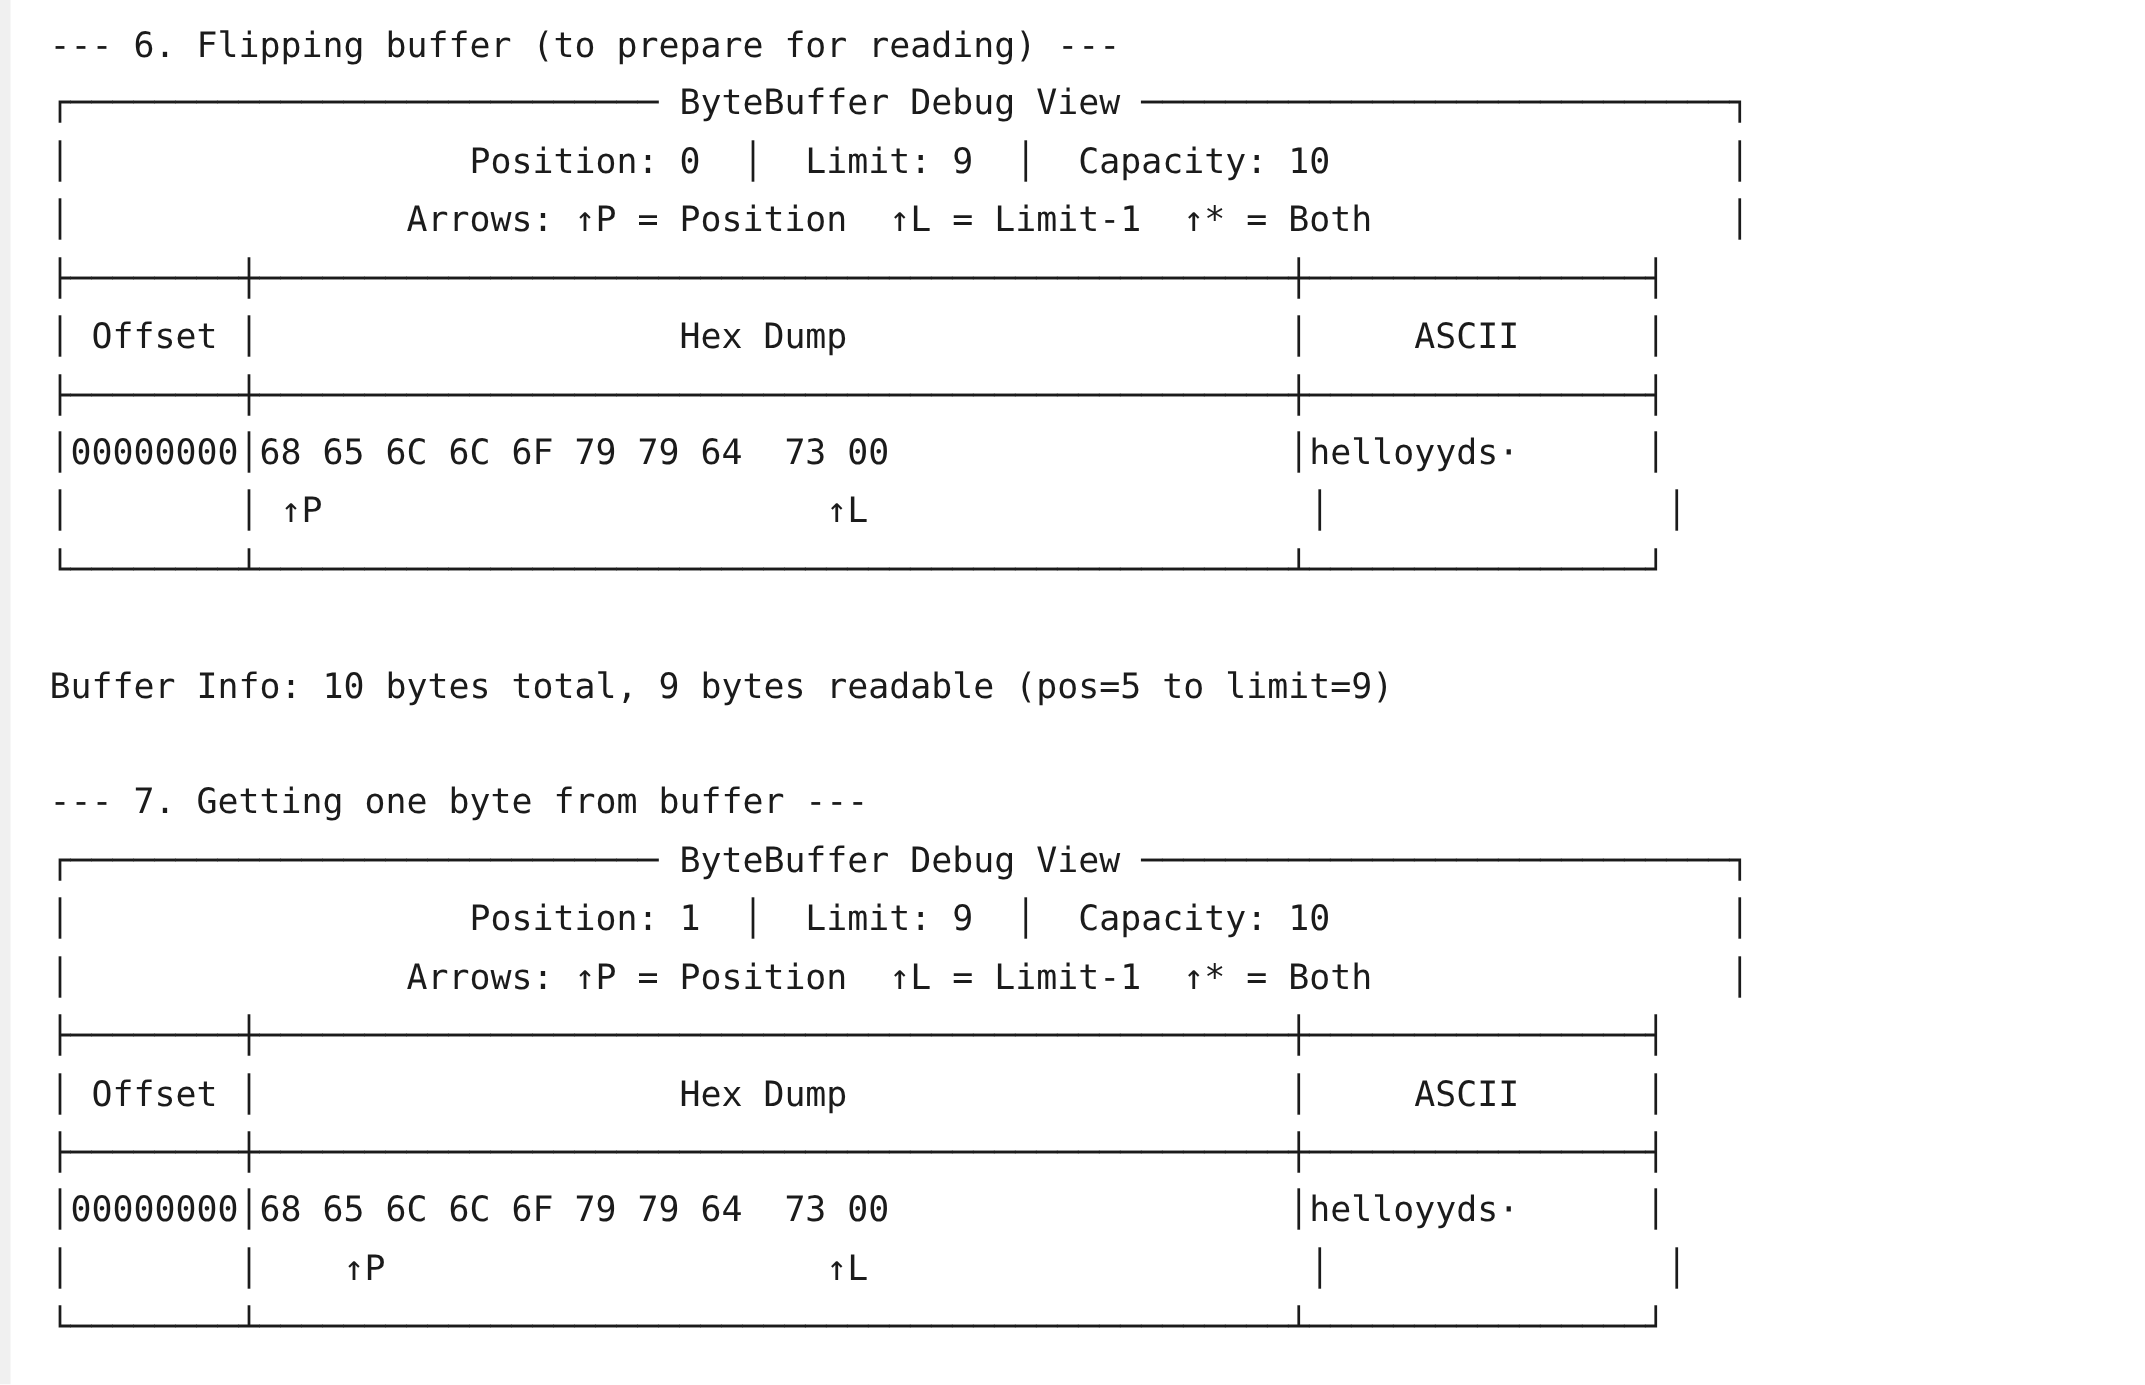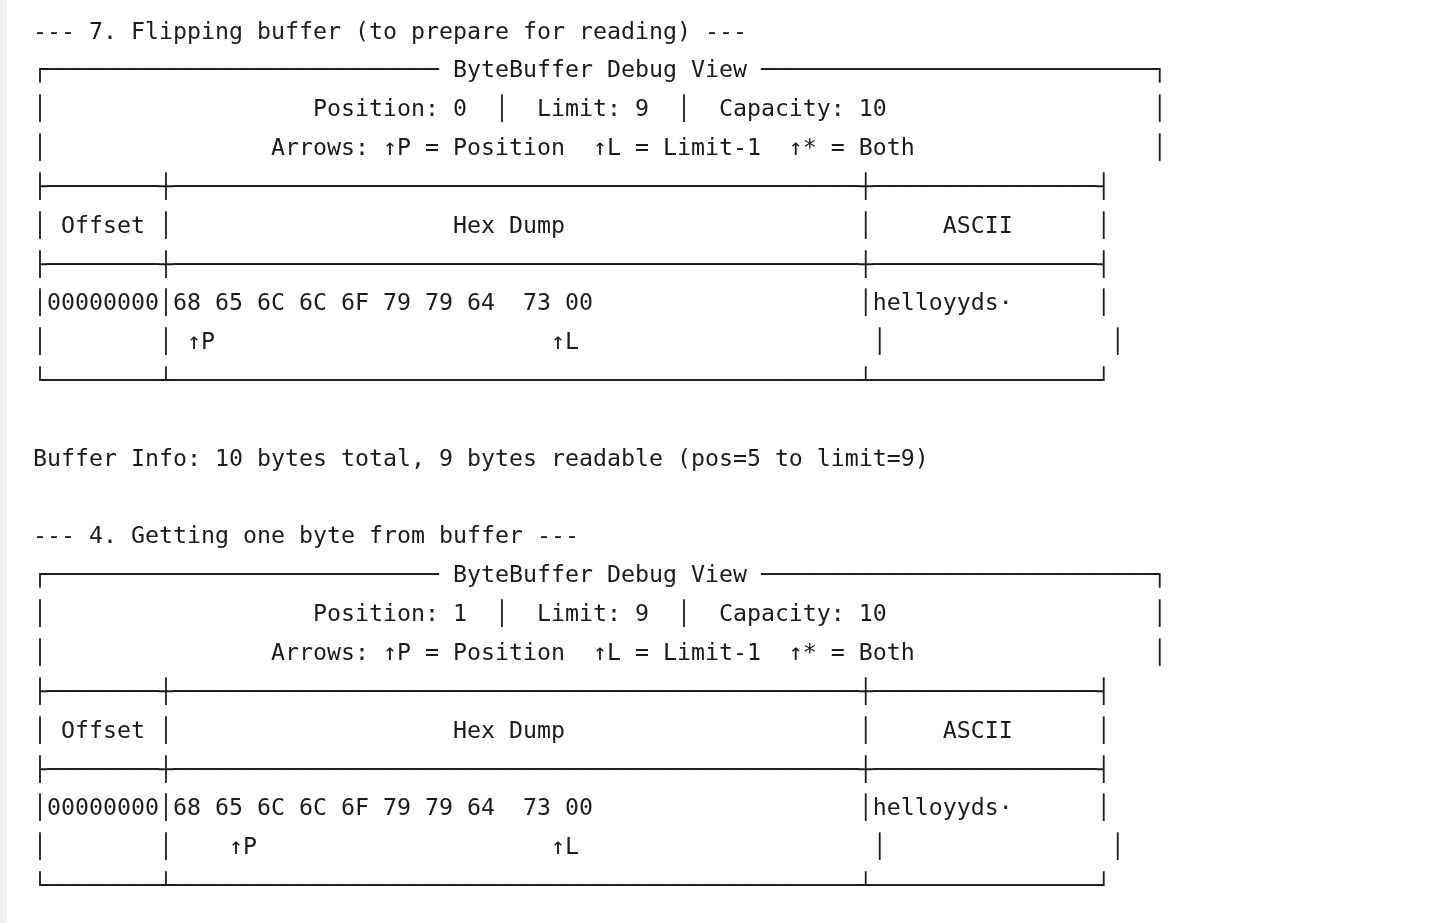--- a/index.html
+++ b/index.html
@@ -42,32 +42,32 @@
   .gap {
     margin-top: 38.85px;
   }
 </style>
 </head>
 <body>
 
 <div class="screen">
   <div class="gutter"></div>
   <div class="terminal">
-    <pre>--- 7. Flipping buffer (to prepare for reading) ---</pre>
+    <pre>--- 6. Flipping buffer (to prepare for reading) ---</pre>
     <pre>┌──────────────────────────── ByteBuffer Debug View ────────────────────────────┐
 │                   Position: 0  │  Limit: 9  │  Capacity: 10                   │
 │                Arrows: ↑P = Position  ↑L = Limit-1  ↑* = Both                 │
 ├────────┼─────────────────────────────────────────────────┼────────────────┤
 │ Offset │                    Hex Dump                     │     ASCII      │
 ├────────┼─────────────────────────────────────────────────┼────────────────┤
 │00000000│68 65 6C 6C 6F 79 79 64  73 00                   │helloyyds·      │
 │        │ ↑P                        ↑L                     │                │
 └────────┴─────────────────────────────────────────────────┴────────────────┘</pre>
     <pre class="gap">Buffer Info: 10 bytes total, 9 bytes readable (pos=5 to limit=9)</pre>
-    <pre class="gap">--- 4. Getting one byte from buffer ---</pre>
+    <pre class="gap">--- 7. Getting one byte from buffer ---</pre>
     <pre>┌──────────────────────────── ByteBuffer Debug View ────────────────────────────┐
 │                   Position: 1  │  Limit: 9  │  Capacity: 10                   │
 │                Arrows: ↑P = Position  ↑L = Limit-1  ↑* = Both                 │
 ├────────┼─────────────────────────────────────────────────┼────────────────┤
 │ Offset │                    Hex Dump                     │     ASCII      │
 ├────────┼─────────────────────────────────────────────────┼────────────────┤
 │00000000│68 65 6C 6C 6F 79 79 64  73 00                   │helloyyds·      │
 │        │    ↑P                     ↑L                     │                │
 └────────┴─────────────────────────────────────────────────┴────────────────┘</pre>
   </div>

